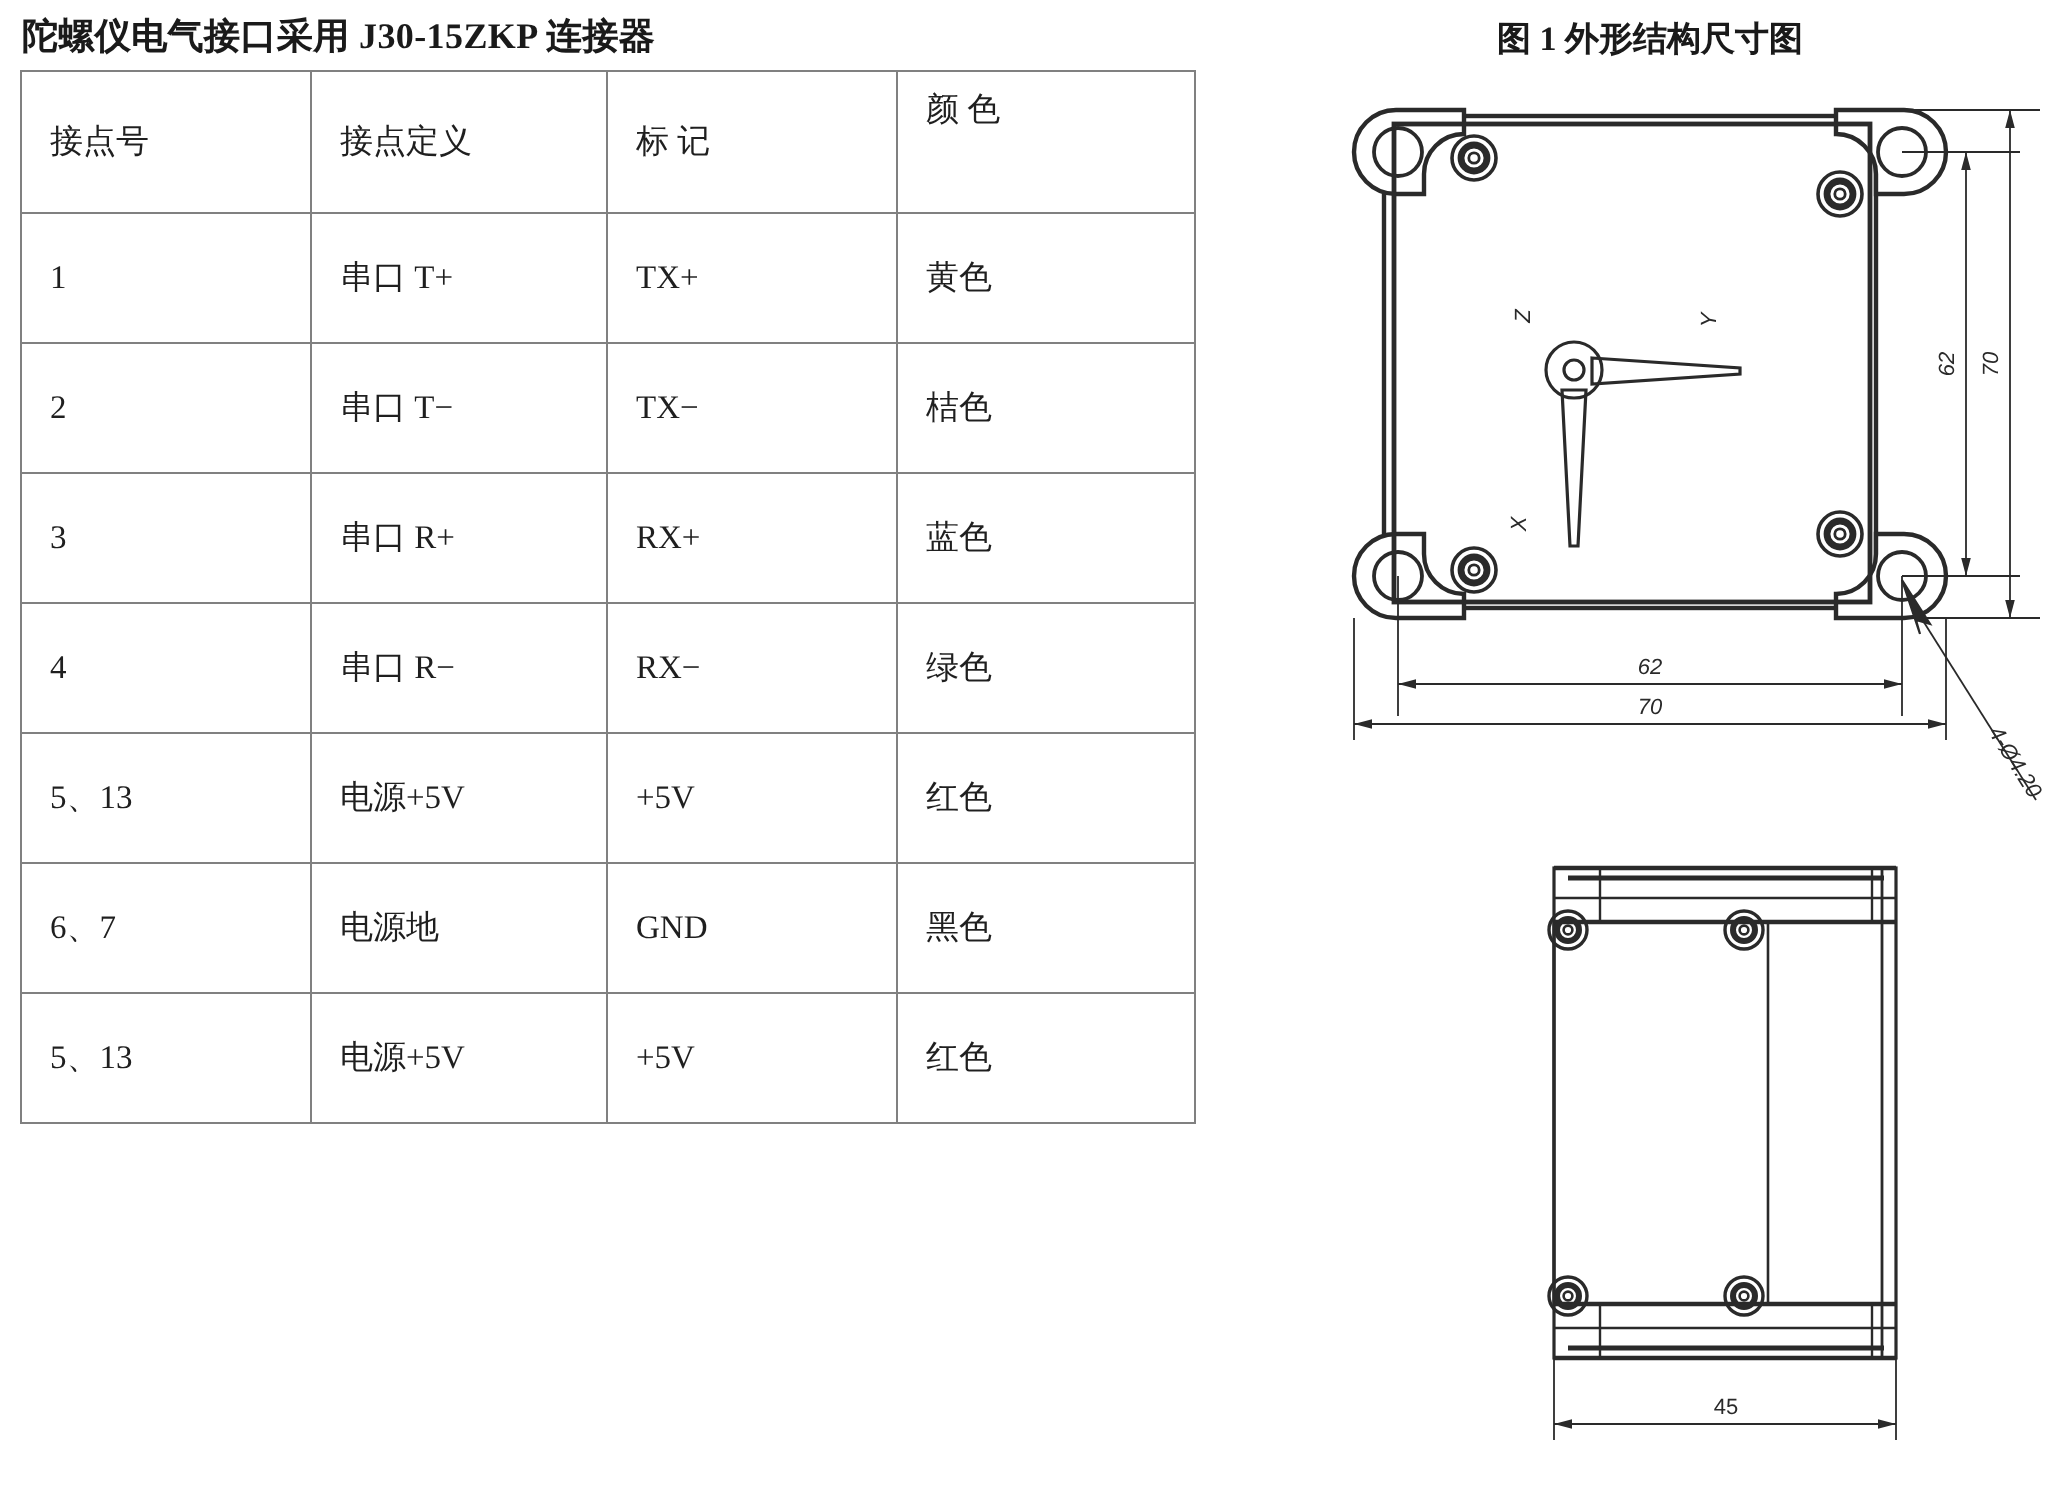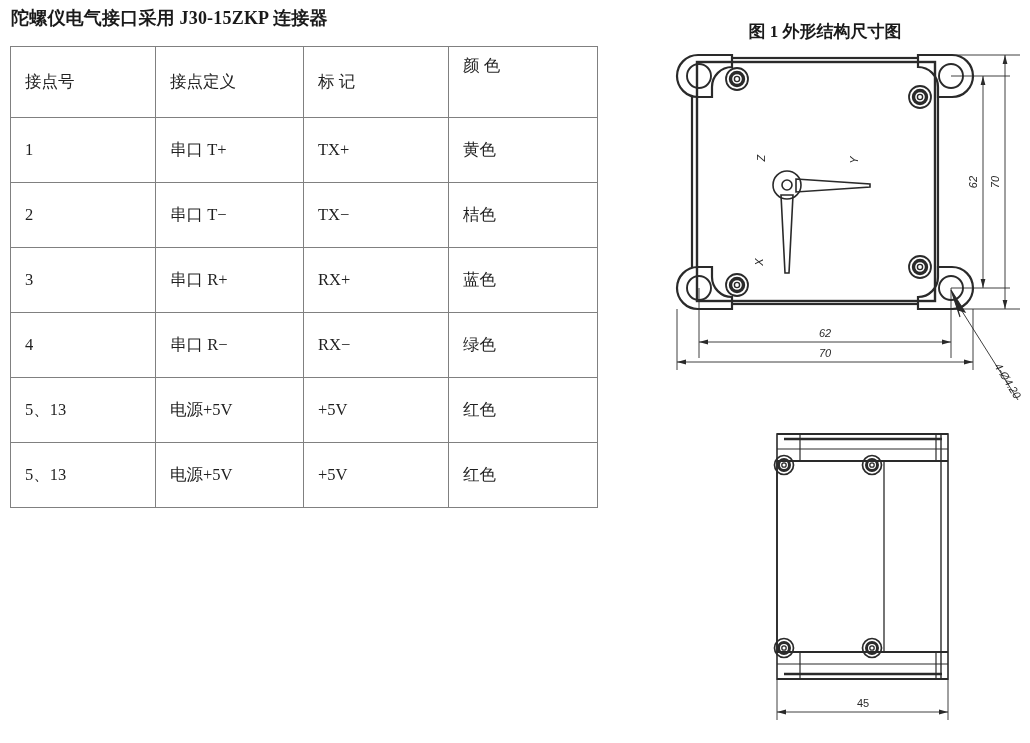--- a/index.html
+++ b/index.html
@@ -31,21 +31,21 @@
     font-size: 18px;
     font-weight: bold;
     letter-spacing: 0.2px;
     white-space: nowrap;
     font-family: Liberation Serif, serif;
   }
 
   #pin-table {
     position: absolute;
     left: 10px;
-    top: 46px;
+    top: 35px;
     width: 587px;
     border-collapse: collapse;
     table-layout: fixed;
     padding-left: 20px;
   }
   #pin-table col.c1 { width: 145px; }
   #pin-table col.c2 { width: 148px; }
   #pin-table col.c3 { width: 145px; }
   #pin-table col.c4 { width: 149px; }
 
@@ -82,21 +82,20 @@
   }
   #figure-title {
     position: absolute;
     left: 0;
     top: 8px;
     width: 410px;
     text-align: center;
     font-size: 17px;
     font-weight: bold;
     font-family: "Liberation Serif", "DejaVu Serif", serif;
-    margin-top: 12px;
   }
   #top-view-wrap {
     position: absolute;
     left: 0;
     top: 40px;
     width: 410px;
     height: 390px;
     font-style: italic;
   }
   #side-view-wrap {
@@ -158,20 +157,26 @@
         <td>4</td>
         <td>串口 R−</td>
         <td>RX−</td>
         <td>绿色</td>
       </tr>
       <tr>
         <td>5、13</td>
         <td>电源+5V</td>
         <td>+5V</td>
         <td>红色</td>
+      </tr>
+      <tr>
+        <td>6、7</td>
+        <td>电源地</td>
+        <td>GND</td>
+        <td>黑色</td>
       </tr>
       <tr>
         <td>5、13</td>
         <td>电源+5V</td>
         <td>+5V</td>
         <td>红色</td>
       </tr>
     </tbody>
   </table>
 </div>

